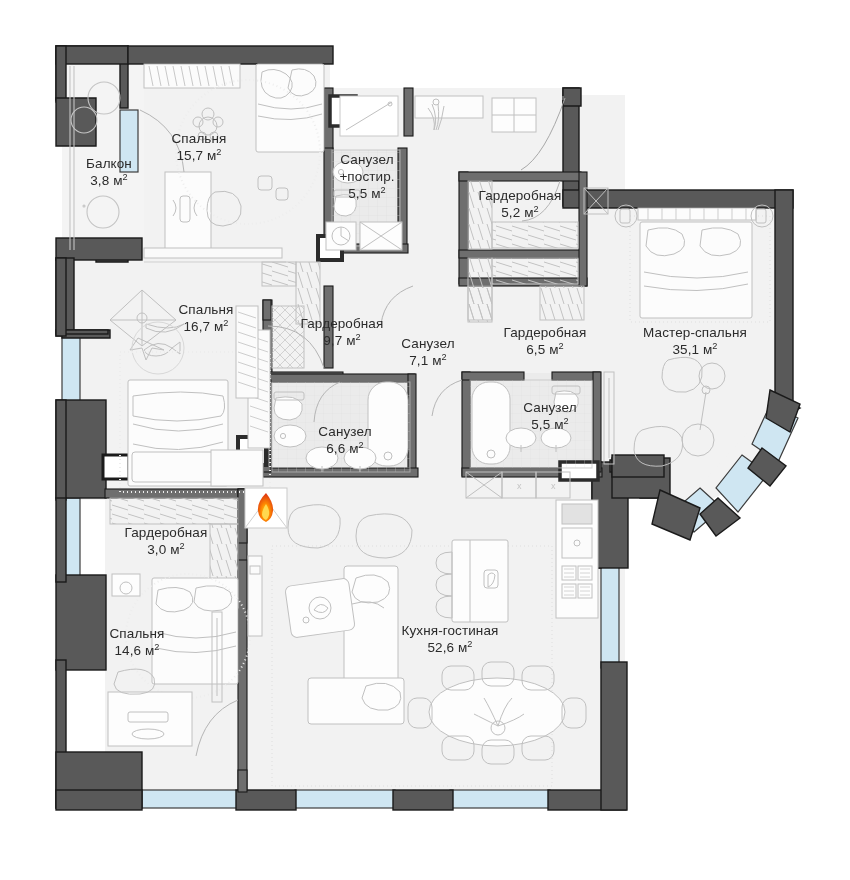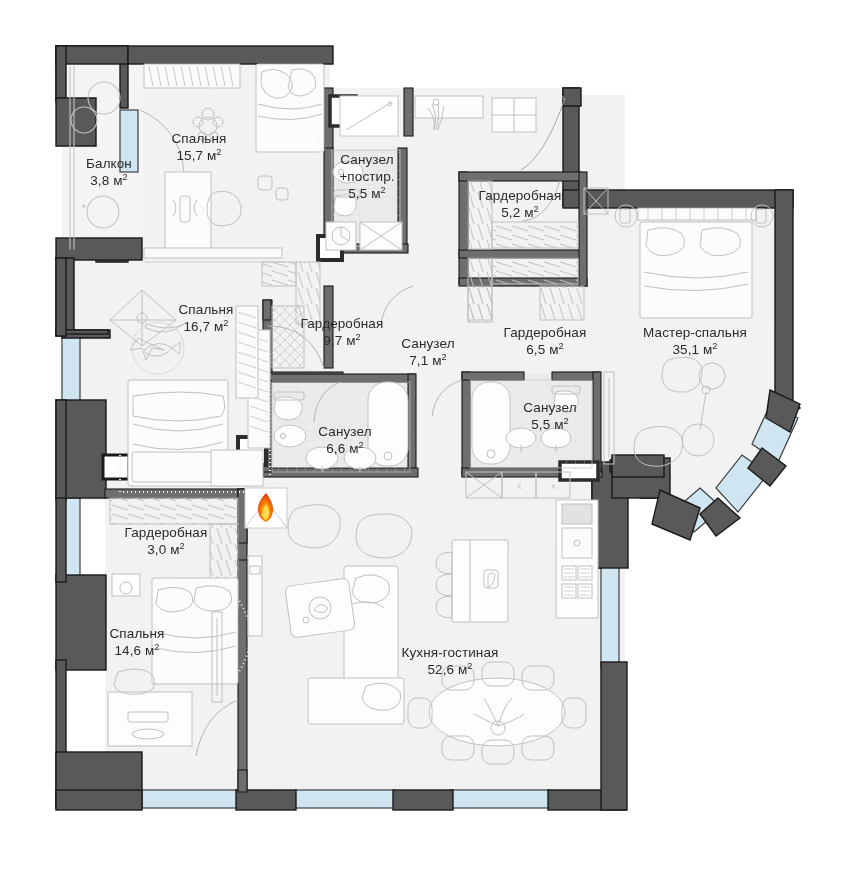--- a/index.html
+++ b/index.html
@@ -654,18 +654,18 @@
   <div class="room-label" style="left:96px; top:524px; width:140px;">
     <span class="rl-name">Гардеробная</span>
     <span class="rl-area"><span>3,0</span> м<sup>2</sup></span>
   </div>
 
   <div class="room-label" style="left:77px; top:625px; width:120px;">
     <span class="rl-name">Спальня</span>
     <span class="rl-area"><span>14,6</span> м<sup>2</sup></span>
   </div>
 
-  <div class="room-label" style="left:370px; top:644px; width:160px;">
+  <div class="room-label" style="left:370px; top:622px; width:160px;">
     <span class="rl-name">Кухня-гостиная</span>
     <span class="rl-area"><span>52,6</span> м<sup>2</sup></span>
   </div>
 
 </div>
 
 </body></html>

